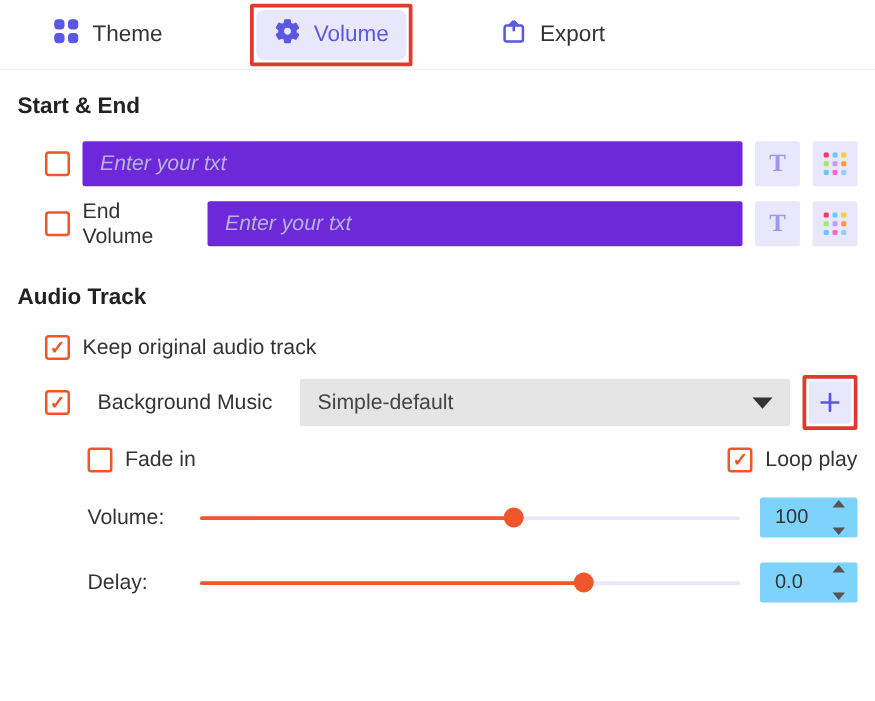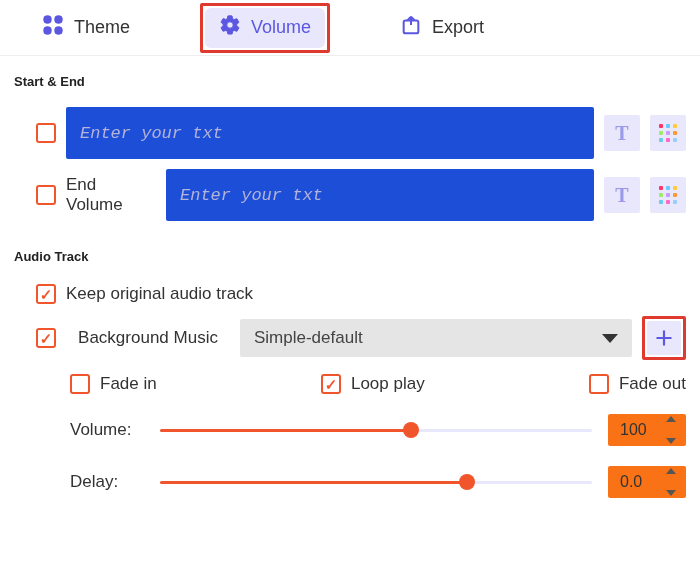--- a/index.html
+++ b/index.html
@@ -39,21 +39,21 @@
   .tab.active svg { fill: #5b57e0; stroke: #5b57e0; }
   .tab:not(.active) svg { fill: #5b57e0; stroke: #5b57e0; }
   .highlight-box {
     border: 3px solid #e03a2f;
     border-radius: 2px;
     padding: 2px;
   }
   
   .section-title {
     font-weight: 700;
-    font-size: 13px;
+    font-size: 18px;
     color: #222;
     padding: 18px 0 8px 14px;
   }
   .group { padding: 0 14px 0 36px; }
   
   .se-row {
     display: flex;
     align-items: center;
     margin: 10px 0;
     gap: 10px;
@@ -71,29 +71,28 @@
   .cb.checked::after {
     content: "✓";
     color: #f0552c;
     font-size: 15px;
     font-weight: 900;
     line-height: 1;
   }
   .cb-label { font-size: 17px; color: #333; width: 90px; }
   .txt-input {
     flex: 1;
-    height: 52px;
-    background: #1d4ed8;
+    height: 36px;
+    background: #6d28d9;
     border: none;
     padding: 0 14px;
     font-size: 17px;
     font-style: italic;
     color: #b5b3d8;
     border-radius: 2px;
-    font-family: Liberation Mono, monospace;
   }
   .txt-input::placeholder { color: #b5b3d8; font-style: italic; }
   .sq-btn {
     width: 36px; height: 36px;
     background: #e8e7fb;
     display: flex;
     align-items: center;
     justify-content: center;
     border-radius: 2px;
   }
@@ -149,21 +148,21 @@
     position:absolute; left:0; right:0; height:3px; background:#e8e7fb; border-radius:2px;
   }
   .track-fill {
     position:absolute; left:0; height:3px; background:#f0552c; border-radius:2px;
   }
   .thumb {
     position:absolute; width:16px; height:16px; background:#f0552c;
     border-radius:50%; transform:translateX(-50%);
   }
   .spinner {
-    width:78px; height:32px; background:#f97316; display:flex;
+    width:78px; height:32px; background:#7dd3fc; display:flex;
     align-items:center; border-radius:2px; padding-left:12px;
     position:relative; color:#333; font-size:16px;
   }
   .spin-btns {
     position:absolute; right:4px; top:2px; bottom:2px; width:16px;
     display:flex; flex-direction:column; justify-content:space-between;
   }
   .spin-up, .spin-down {
     width:0; height:0; border-left:5px solid transparent;
     border-right:5px solid transparent;
@@ -287,24 +286,20 @@
   <div class="sub-group">
     <div class="fade-row">
       <div class="fade-item">
         <span class="cb"></span>
         <span>Fade in</span>
       </div>
       <div class="fade-item">
         <span class="cb checked"></span>
         <span>Loop play</span>
       </div>
-      <div class="fade-item">
-        <span class="cb"></span>
-        <span>Fade out</span>
-      </div>
     </div>
 
     <div class="slider-row">
       <span class="slider-label">Volume:</span>
       <div class="slider">
         <div class="track-bg"></div>
         <div class="track-fill" id="vol-fill" style="width: 58%;"></div>
         <div class="thumb" id="vol-thumb" style="left: 58%;"></div>
       </div>
       <div class="spinner">

